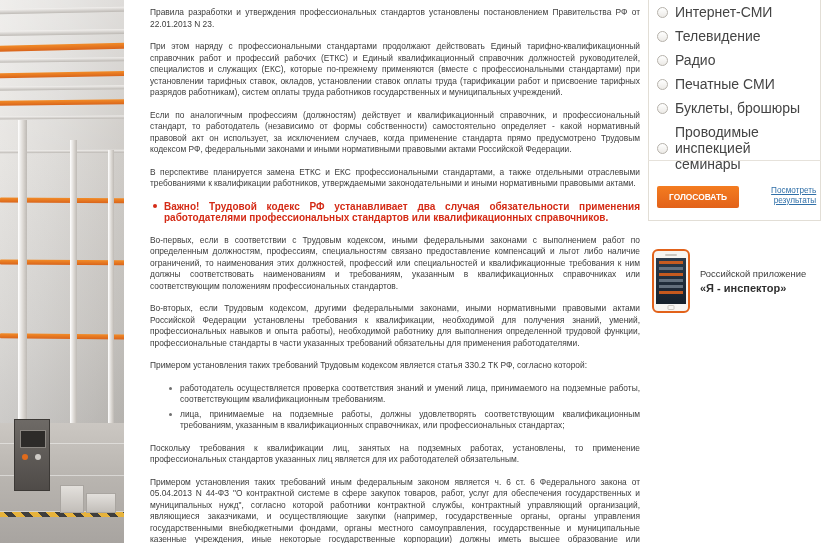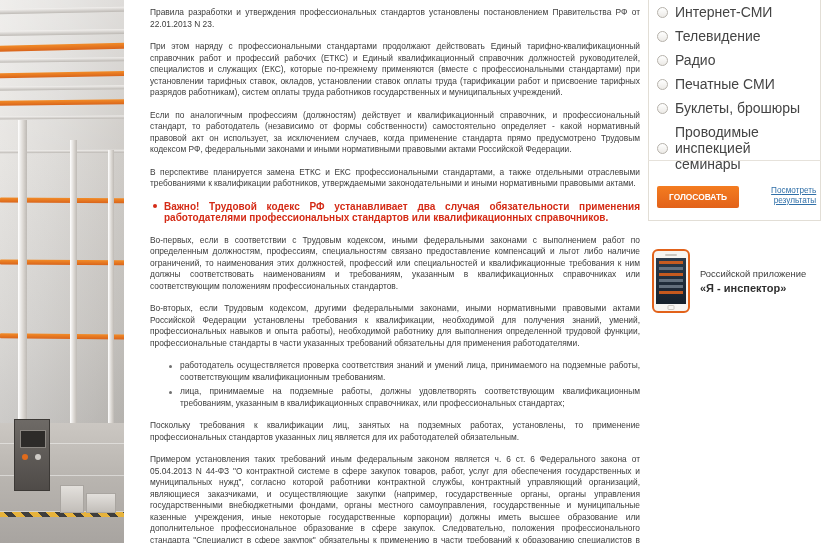--- a/index.html
+++ b/index.html
@@ -370,20 +370,21 @@
     <p>Если по аналогичным профессиям (должностям) действует и квалификационный справочник, и профессиональный стандарт, то работодатель (независимо от формы собственности) самостоятельно определяет - какой нормативный правовой акт он использует, за исключением случаев, когда применение стандарта прямо предусмотрено Трудовым кодексом РФ, федеральными законами и иными нормативными правовыми актами Российской Федерации.</p>
     <p>В перспективе планируется замена ЕТКС и ЕКС профессиональными стандартами, а также отдельными отраслевыми требованиями к квалификации работников, утверждаемыми законодательными и иными нормативными правовыми актами.</p>
 
     <div class="warn">
       <span class="bullet-dot"></span>
       <span>Важно! Трудовой кодекс РФ устанавливает два случая обязательности применения работодателями профессиональных стандартов или квалификационных справочников.</span>
     </div>
 
     <p>Во-первых, если в соответствии с Трудовым кодексом, иными федеральными законами с выполнением работ по определенным должностям, профессиям, специальностям связано предоставление компенсаций и льгот либо наличие ограничений, то наименования этих должностей, профессий или специальностей и квалификационные требования к ним должны соответствовать наименованиям и требованиям, указанным в квалификационных справочниках или соответствующим положениям профессиональных стандартов.</p>
     <p>Во-вторых, если Трудовым кодексом, другими федеральными законами, иными нормативными правовыми актами Российской Федерации установлены требования к квалификации, необходимой для получения знаний, умений, профессиональных навыков и опыта работы), необходимой работнику для выполнения определенной трудовой функции, профессиональные стандарты в части указанных требований обязательны для применения работодателями.</p>
+    <p>Примером установления таких требований Трудовым кодексом является статья 330.2 ТК РФ, согласно которой:</p>
 
     <ul class="doc-list">
       <li>работодатель осуществляется проверка соответствия знаний и умений лица, принимаемого на подземные работы, соответствующим квалификационным требованиям.</li>
       <li>лица, принимаемые на подземные работы, должны удовлетворять соответствующим квалификационным требованиям, указанным в квалификационных справочниках, или профессиональных стандартах;</li>
     </ul>
 
     <p>Поскольку требования к квалификации лиц, занятых на подземных работах, установлены, то применение профессиональных стандартов указанных лиц является для их работодателей обязательным.</p>
     <p>Примером установления таких требований иным федеральным законом является ч. 6 ст. 6 Федерального закона от 05.04.2013 N 44-ФЗ "О контрактной системе в сфере закупок товаров, работ, услуг для обеспечения государственных и муниципальных нужд", согласно которой работники контрактной службы, контрактный управляющий организаций, являющиеся заказчиками, и осуществляющие закупки (например, государственные органы, органы управления государственными внебюджетными фондами, органы местного самоуправления, государственные и муниципальные казенные учреждения, иные некоторые государственные корпорации) должны иметь высшее образование или дополнительное профессиональное образование в сфере закупок. Следовательно, положения профессионального стандарта "Специалист в сфере закупок" обязательны к применению в части требований к образованию специалистов в сфере закупок, на которых распространяется указанный федеральный закон.</p>
 
   </div>

